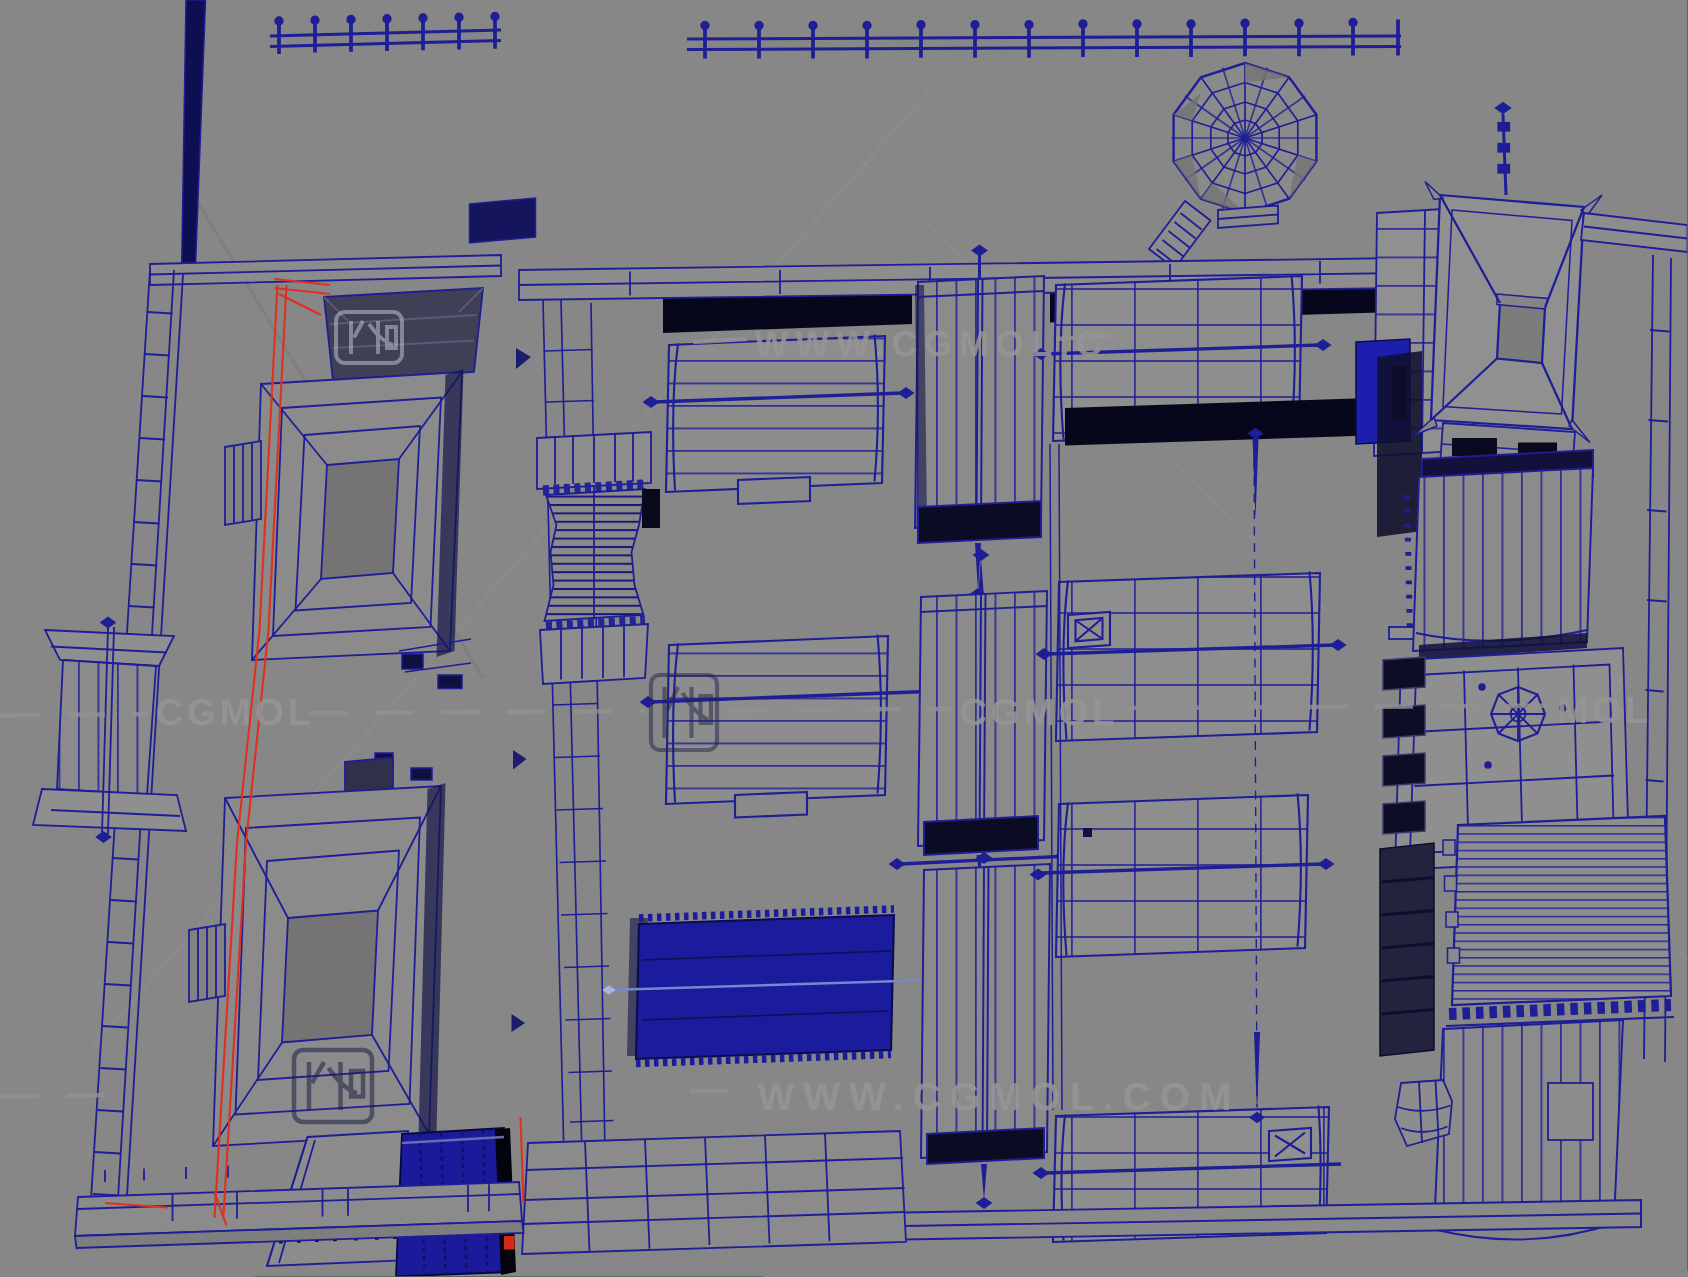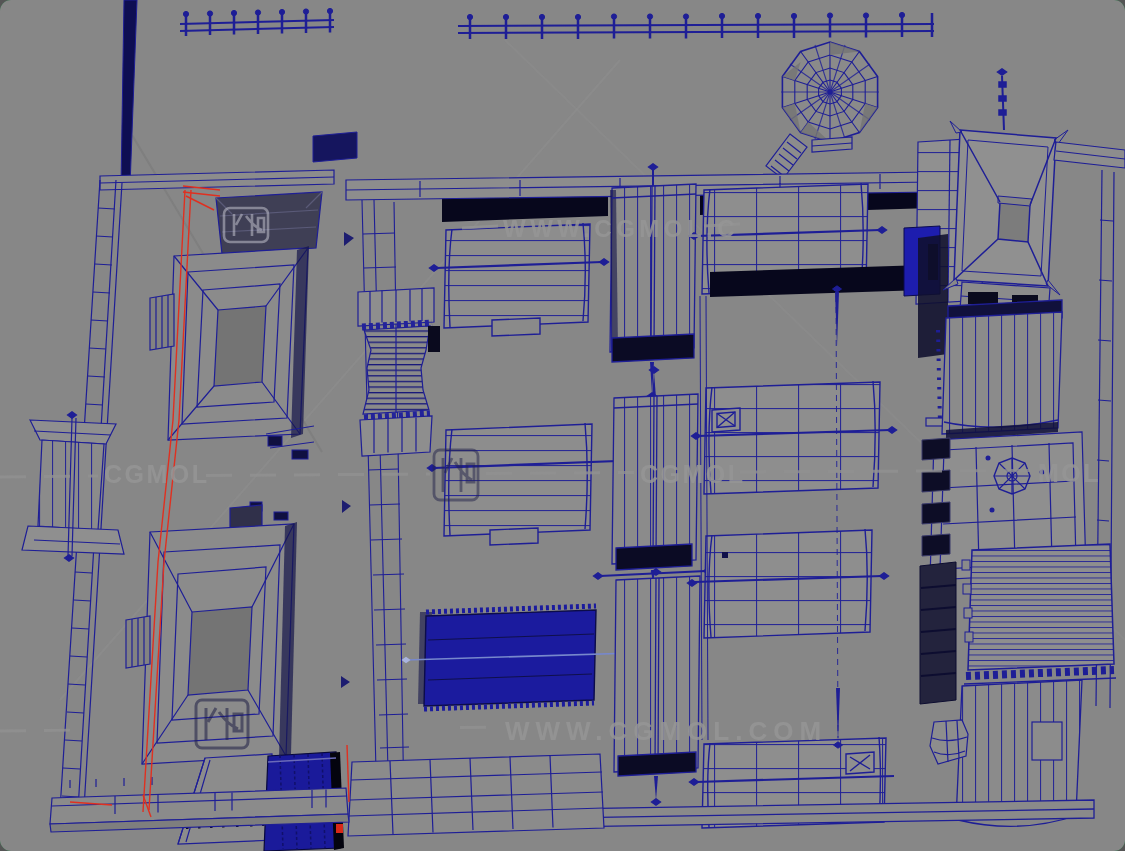--- a/index.html
+++ b/index.html
@@ -1,20 +1,19 @@
 <!DOCTYPE html>
 <html><head>
 <meta charset="utf-8">
 <style>
   html,body{margin:0;padding:0;background:#555;}
   .viewport{
     position:relative;width:1125px;height:851px;overflow:hidden;
     background:#15803d;
     font-family:"Liberation Sans", sans-serif;
-    border-radius:11px;
   }
   svg{display:block}
   .wm-text{
     font-family:"Liberation Sans", sans-serif;
     font-weight:bold;
     fill:#969696;
     opacity:.85;
   }
 </style>
 </head>

